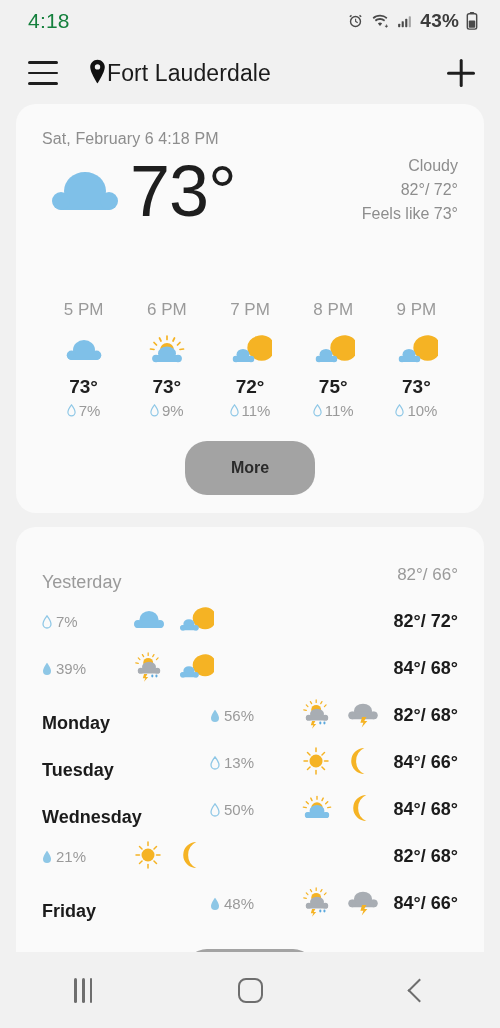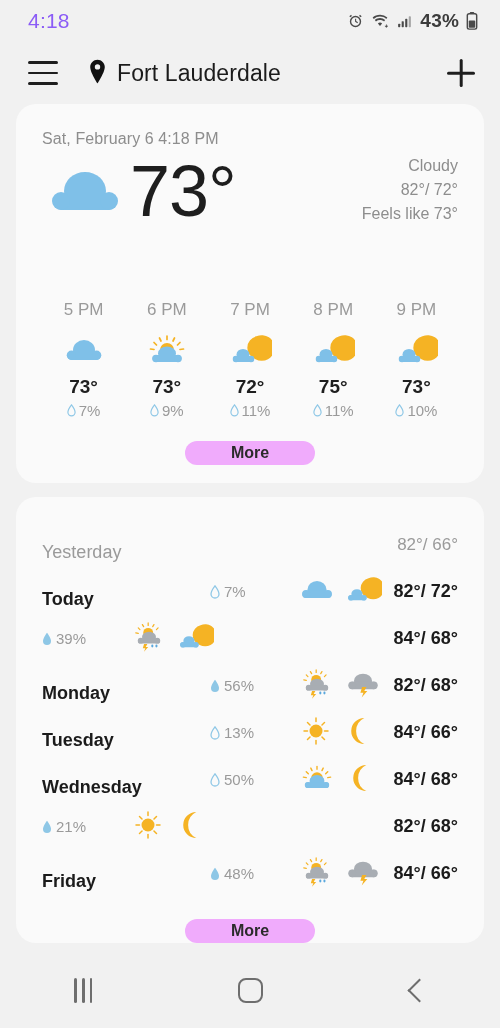--- a/index.html
+++ b/index.html
@@ -6,30 +6,30 @@
   html, body {
     width: 500px; height: 1028px;
     background: #f1f1f1;
     font-family: "Liberation Sans", sans-serif;
     overflow: hidden;
   }
   .screen { width: 500px; height: 1028px; position: relative; background: #f1f1f1; display: flex; flex-direction: column; }
 
   
   .statusbar { height: 42px; display: flex; align-items: center; justify-content: space-between; padding: 0 22px 0 28px; }
-  .status-time { font-size: 21px; color: #8b5cf6; letter-spacing: .2px; }
+  .status-time { font-size: 21px; color: #15803d; letter-spacing: .2px; }
   .status-right { display: flex; align-items: center; gap: 7px; }
   .status-right svg { display: block; }
   .battery-pct { font-size: 19px; color: #3c3c3c; font-weight: 600; letter-spacing: .2px; }
 
   
   .appbar { height: 62px; display: flex; align-items: center; padding: 0 22px 0 28px; }
   .hamburger { width: 30px; height: 24px; display: flex; flex-direction: column; justify-content: space-between; cursor: pointer; }
   .hamburger span { display: block; height: 2.6px; background: #1e1e1e; border-radius: 2px; }
-  .loc-wrap { display: flex; align-items: center; margin-left: 30px; gap: 10px; }
+  .loc-wrap { display: flex; align-items: center; margin-left: 30px; }
   .city { font-size: 23px; color: #1b1b1b; letter-spacing: .1px; }
   .plus { margin-left: auto; width: 34px; height: 34px; position: relative; cursor: pointer; }
   .plus::before, .plus::after { content: ""; position: absolute; background: #1e1e1e; border-radius: 2px; }
   .plus::before { left: 3px; right: 3px; top: 50%; height: 2.6px; transform: translateY(-50%); }
   .plus::after { top: 3px; bottom: 3px; left: 50%; width: 2.6px; transform: translateX(-50%); }
 
   
   .content { flex: 1; padding: 0 16px; overflow: hidden; }
   .card { background: #fafafa; border-radius: 20px; margin-bottom: 14px; }
 
@@ -43,21 +43,21 @@
 
   
   .hourly { display: flex; margin-top: 24px; }
   .hour { flex: 1; text-align: center; }
   .hour-time { font-size: 17px; color: #9a9a9a; margin-bottom: 8px; margin-top: 48px; }
   .hour-ico { height: 44px; display: flex; align-items: center; justify-content: center; }
   .hour-temp { font-size: 19px; font-weight: 700; color: #1e1e1e; margin-top: 4px; }
   .hour-pop { font-size: 15px; color: #9a9a9a; margin-top: 4px; display: flex; align-items: center; justify-content: center; gap: 3px; }
 
   .more-wrap { display: flex; justify-content: center; margin-top: 22px; }
-  .more-btn { background: #f0abfc; border: none; border-radius: 22px; padding: 3px 46px; font-size: 16px; font-weight: 700; color: #2b2b2b; font-family: "Liberation Sans", sans-serif; cursor: pointer; text-align: center; }
+  .more-btn { background: #a3a3a3; border: none; border-radius: 22px; padding: 18px 46px; font-size: 16px; font-weight: 700; color: #2b2b2b; font-family: "Liberation Sans", sans-serif; cursor: pointer; text-align: center; }
 
   
   .card-daily { padding: 24px 26px 0 26px; }
   .drow { display: flex; align-items: center; height: 47px; }
   .drow-name { font-size: 18px; font-weight: 700; color: #1b1b1b; width: 168px; flex: 0 0 168px; margin-top: 16px; }
   .drow-pop { width: 88px; flex: 0 0 88px; font-size: 15px; color: #9a9a9a; display: flex; align-items: center; gap: 4px; }
   .drow-icons { flex: 1; display: flex; align-items: center; gap: 8px; }
   .drow-temps { font-size: 18px; font-weight: 700; color: #1b1b1b; text-align: right; white-space: nowrap; }
   .drow-yesterday .drow-name, .drow-yesterday .drow-temps { font-weight: 400; color: #9a9a9a; }
   .drow-yesterday .drow-name { font-size: 18px; }
@@ -277,21 +277,20 @@
     <div class="card card-daily">
 
       <div class="drow drow-yesterday">
         <div class="drow-name">Yesterday</div>
         <div class="drow-pop"></div>
         <div class="drow-icons"></div>
         <div class="drow-temps">82°/ 66°</div>
       </div>
 
       <div class="drow">
-        <div class="drow-name">Today</div>
         <div class="drow-pop">
           <svg width="10" height="14" viewBox="0 0 10 14">
               <path d="M5 .8C5 .8 1 6 1 9a4 4 0 008 0C9 6 5 .8 5 .8z" fill="none" stroke="#8ec7e6" stroke-width="1.3"></path>
             </svg>
           <span>7%</span>
         </div>
         <div class="drow-icons">
           <span>
             <svg width="38" height="27" viewBox="0 0 84 56">
                 <g fill="#7fc0e8">

